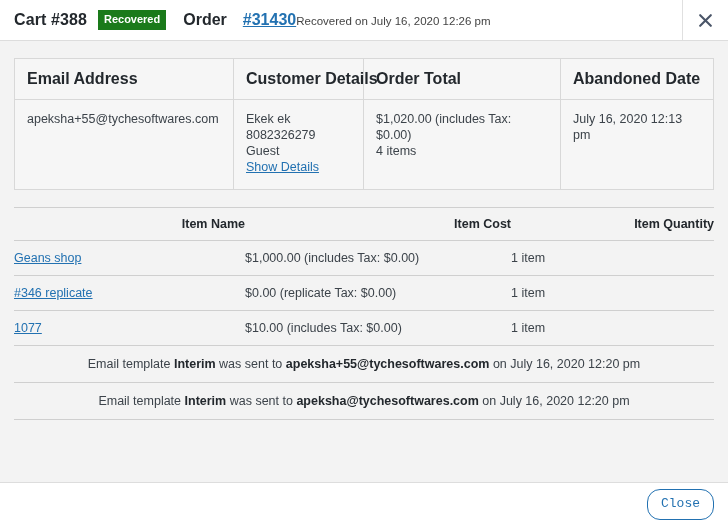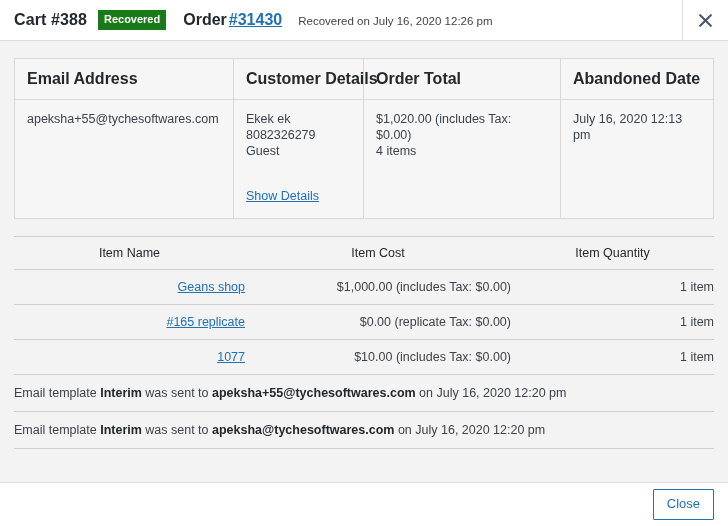--- a/index.html
+++ b/index.html
@@ -56,25 +56,24 @@
   .hdr-order {
     margin-left: 17px;
     font-size: 16px;
     font-weight: 600;
     color: #23282d;
     white-space: nowrap;
   }
   .hdr-order-link {
     color: #2271b1;
     text-decoration: underline;
-    margin-left: 2px;
+    margin-left: 16px;
     cursor: pointer;
   }
   .hdr-note {
-    margin-left: 16px;
     font-size: 11.5px;
     color: #444;
     white-space: nowrap;
     padding-top: 2px;
   }
   .hdr-close {
     position: absolute;
     right: 0;
     top: 0;
     width: 46px;
@@ -131,84 +130,83 @@
   }
   table.summary td:last-child { border-right: none; }
   .col-email   { width: 219px; }
   .col-cust    { width: 130px; }
   .col-total   { width: 197px; }
   .col-abandon { width: auto; }
   .link {
     color: #2271b1;
     text-decoration: underline;
     cursor: pointer;
-    margin-top: 29px;
   }
   .cust-line { display: block; }
 
   
   .items-wrap { padding: 17px 14px 0 14px; }
   table.items {
     width: 100%;
     border-collapse: collapse;
     table-layout: fixed;
   }
   table.items th {
     font-size: 12.5px;
-    font-weight: normal;
+    font-weight: bold;
     color: #23282d;
     padding: 9px 0 9px 0;
     border-top: 1px solid #cfcfcf;
     border-bottom: 1px solid #cfcfcf;
-    text-align: center;
+    text-align: right;
   }
   table.items td {
     font-size: 12.5px;
     color: #3c434a;
     padding: 10px 0 10px 0;
     border-bottom: 1px solid #cfcfcf;
-    text-align: right;
+    text-align: left;
     height: 35px;
   }
   .it-name { width: 33%; }
   .it-cost { width: 38%; }
   .it-qty  { width: 29%; }
 
   
   table.emails {
     width: 100%;
     border-collapse: collapse;
   }
   table.emails td {
     font-size: 12.5px;
     color: #3c434a;
     padding: 11px 0 11px 0;
     border-bottom: 1px solid #cfcfcf;
-    text-align: left;
+    text-align: center;
   }
   table.emails td b { font-weight: bold; color: #23282d; }
 
   
   .modal-footer {
     height: 44px;
     min-height: 44px;
     background: #ffffff;
     border-top: 1px solid #ddd;
     display: flex;
     align-items: center;
     justify-content: flex-end;
     padding: 0 14px;
   }
   .btn-close {
-    font-family: Liberation Sans, sans-serif;
+    font-family: Liberation Mono, monospace;
     font-size: 13px;
     color: #2271b1;
     background: #ffffff;
     border: 1px solid #2271b1;
-    border-radius: 1px;
+    border-radius: 13px;
     padding: 5px 13px 6px 13px;
     cursor: pointer;
     line-height: 1.4;
   }
 </style>
 </head>
 <body>
 
 <div class="modal">
 
@@ -268,21 +266,21 @@
             <th class="it-qty">Item Quantity</th>
           </tr>
         </thead>
         <tbody>
           <tr>
             <td class="it-name"><a class="link">Geans shop</a></td>
             <td class="it-cost">$1,000.00 (includes Tax: $0.00)</td>
             <td class="it-qty">1 item</td>
           </tr>
           <tr>
-            <td class="it-name"><a class="link">#165 replicate</a></td>
+            <td class="it-name"><a class="link">#346 replicate</a></td>
             <td class="it-cost">$0.00 (replicate Tax: $0.00)</td>
             <td class="it-qty">1 item</td>
           </tr>
           <tr>
             <td class="it-name"><a class="link">1077</a></td>
             <td class="it-cost">$10.00 (includes Tax: $0.00)</td>
             <td class="it-qty">1 item</td>
           </tr>
         </tbody>
       </table>

